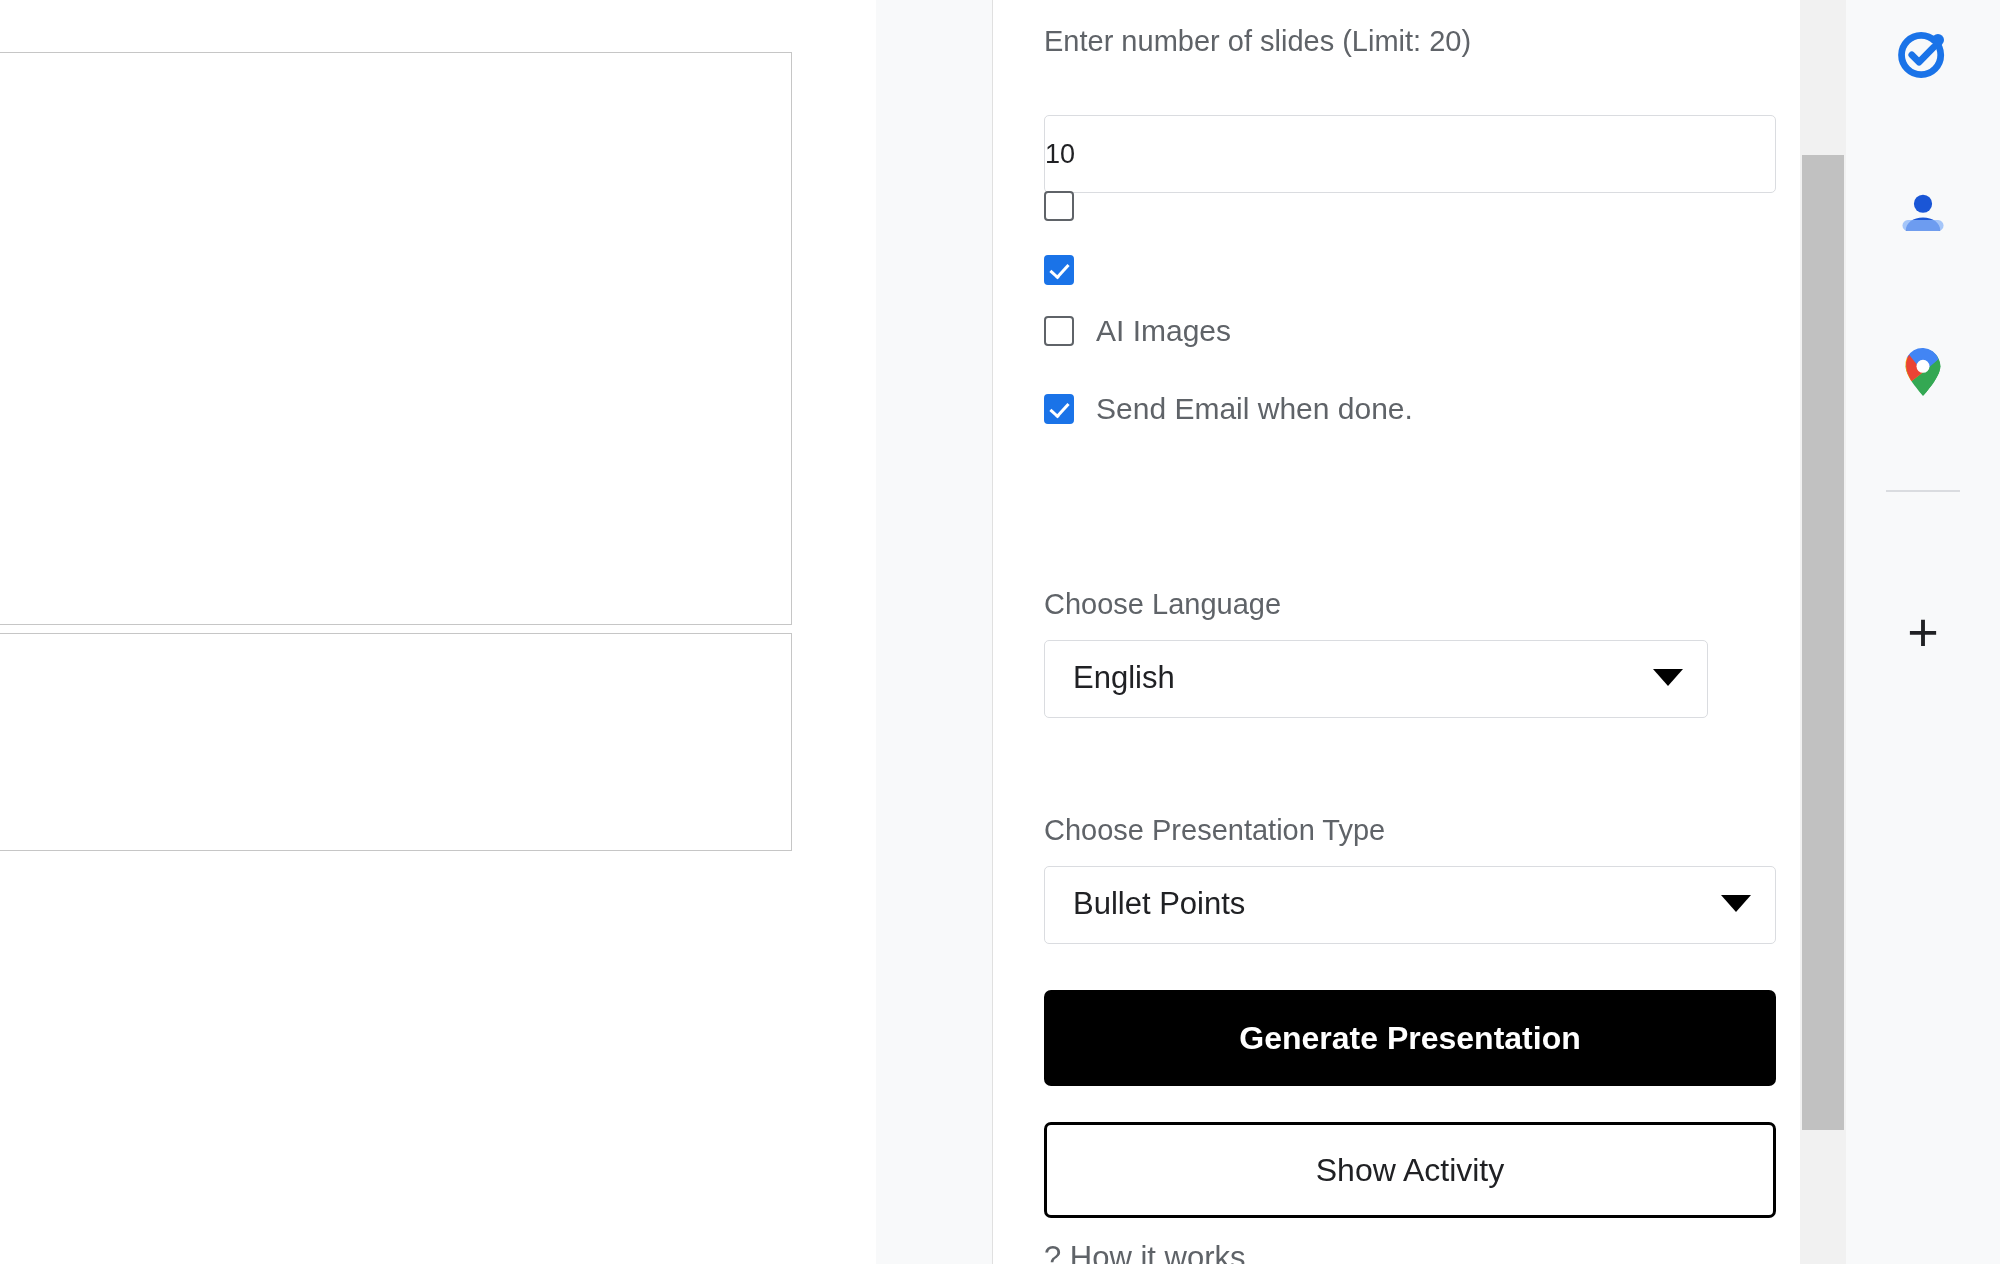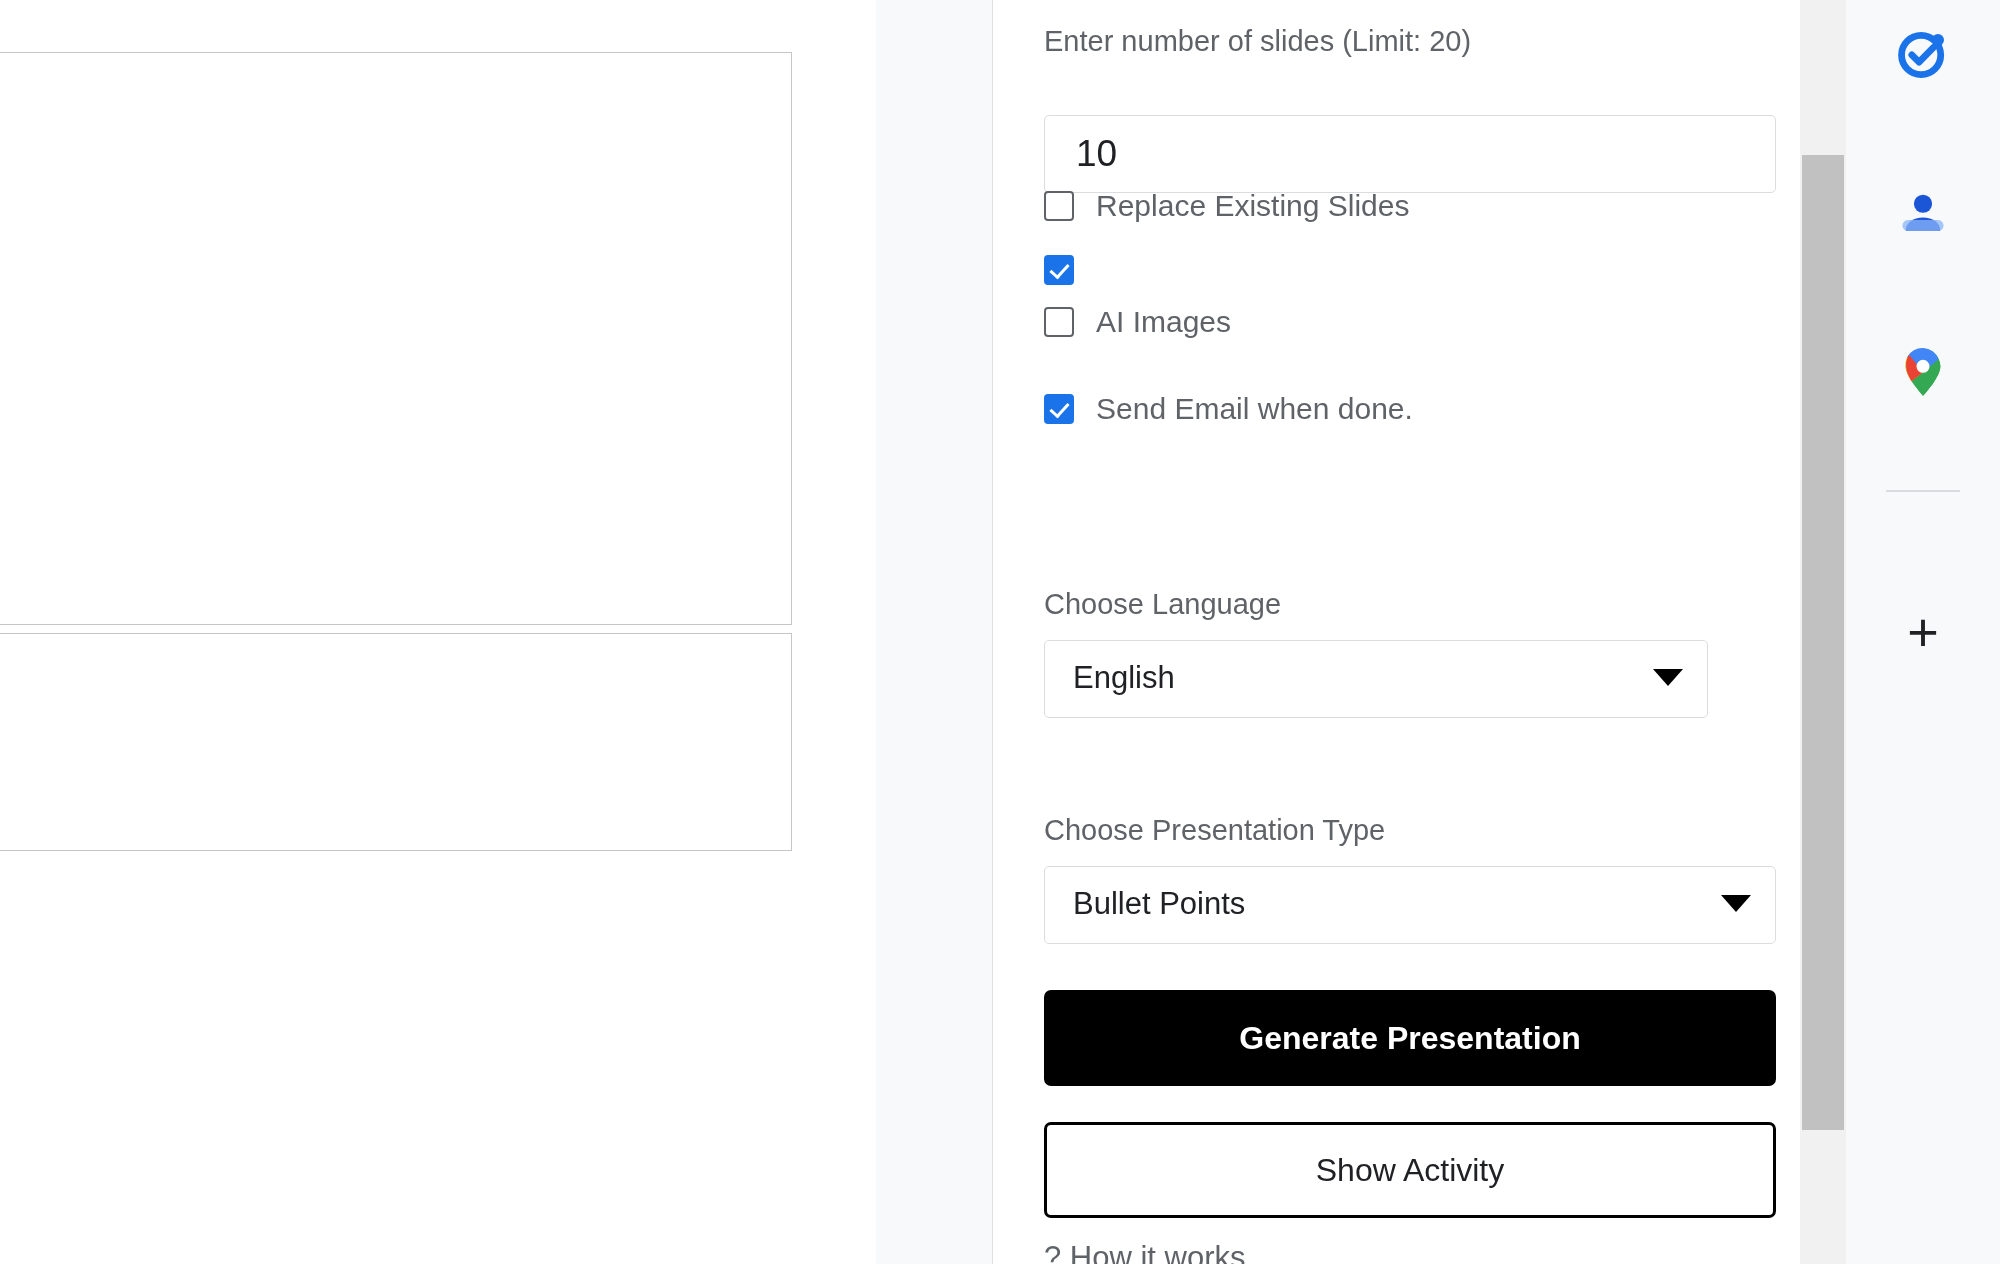--- a/index.html
+++ b/index.html
@@ -57,37 +57,36 @@
   .label-type     { position: absolute; left: 0;  top: 812px; }
 
   .text-input {
     position: absolute;
     left: 0; top: 115px;
     width: 732px; height: 78px;
     border: 1px solid #dadce0;
     border-radius: 5px;
     background: #ffffff;
     display: flex; align-items: center;
-    padding-left: 31px;
-    font-size: 37px;
+    font-size: 27px;
     color: #202124;
     font-family: "Liberation Sans", sans-serif;
   }
 
   
   .check-row {
     position: absolute;
     left: 0;
     display: flex;
     align-items: center;
     height: 40px;
   }
   .row-replace { top: 186px; }
   .row-images  { top: 250px; }
-  .row-ai      { top: 302px; }
+  .row-ai      { top: 311px; }
   .row-email   { top: 373px; margin-top: 16px; }
 
   .checkbox {
     width: 30px; height: 30px;
     border-radius: 4px;
     flex: 0 0 auto;
     position: relative;
   }
   .checkbox.off {
     border: 2px solid #5f6368;
@@ -240,21 +239,20 @@
   <div class="canvas-gap"></div>
 
   <div class="addon-panel">
     <div class="panel-inner">
 
       <div class="field-label label-slides">Enter number of slides (Limit: 20)</div>
       <div class="text-input">10</div>
 
       <div class="check-row row-replace">
         <span class="checkbox off"></span>
-        <span class="check-label">Replace Existing Slides</span>
       </div>
 
       <div class="check-row row-images">
         <span class="checkbox on"></span>
       </div>
 
       <div class="check-row row-ai">
         <span class="checkbox off"></span>
         <span class="check-label">AI Images</span>
       </div>

